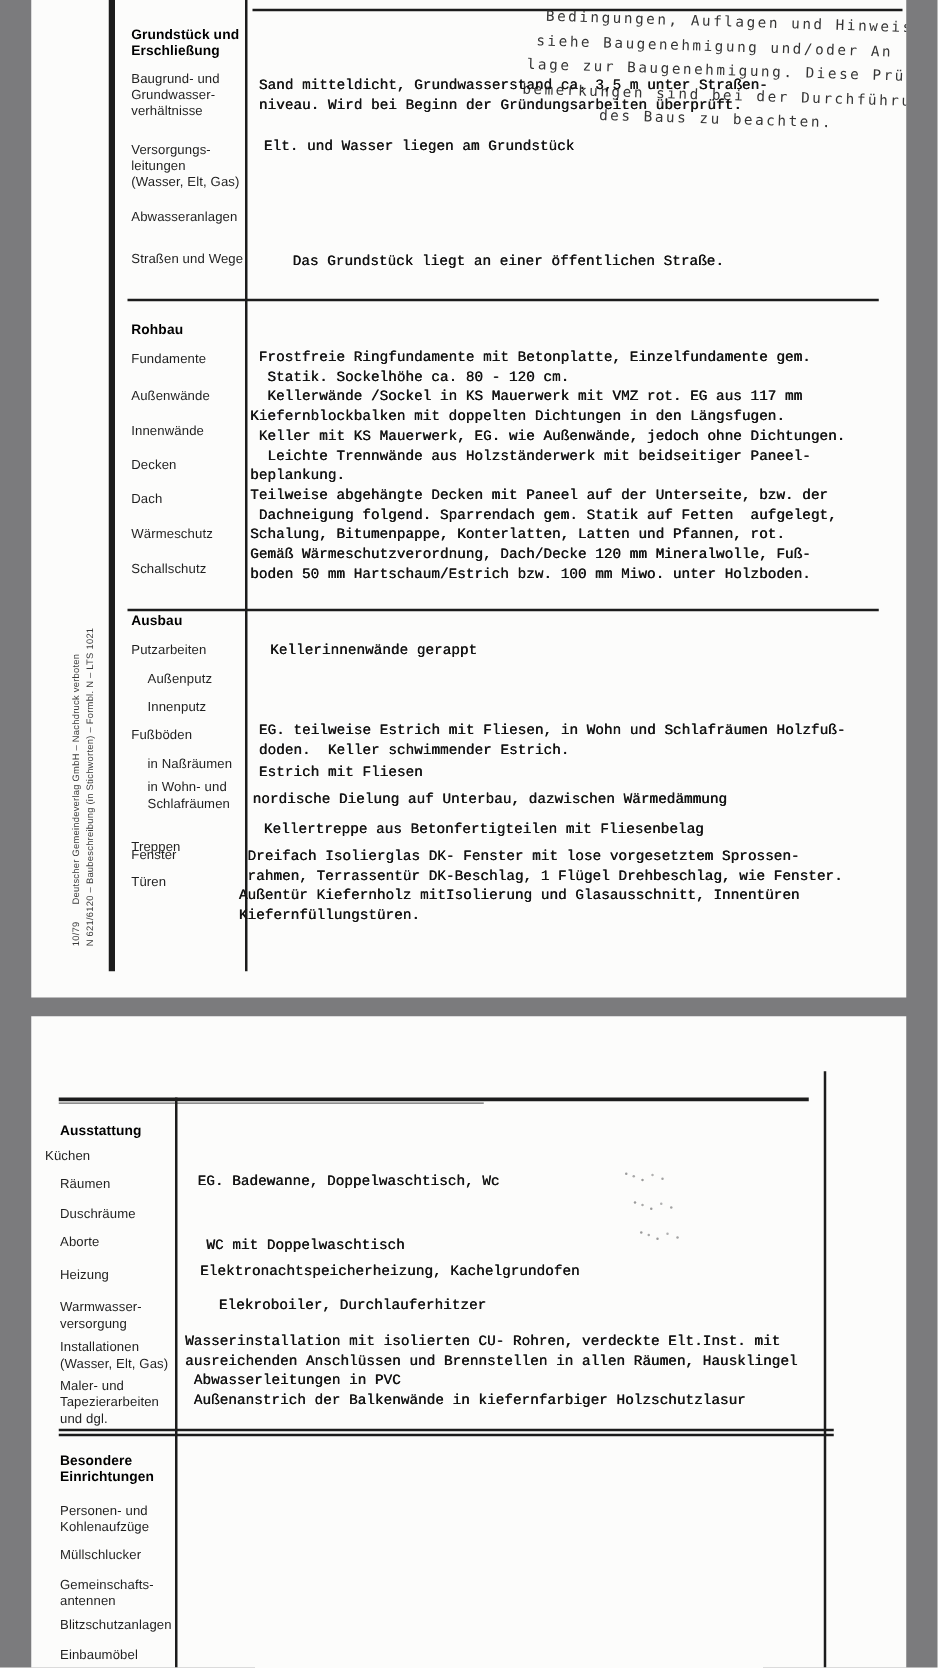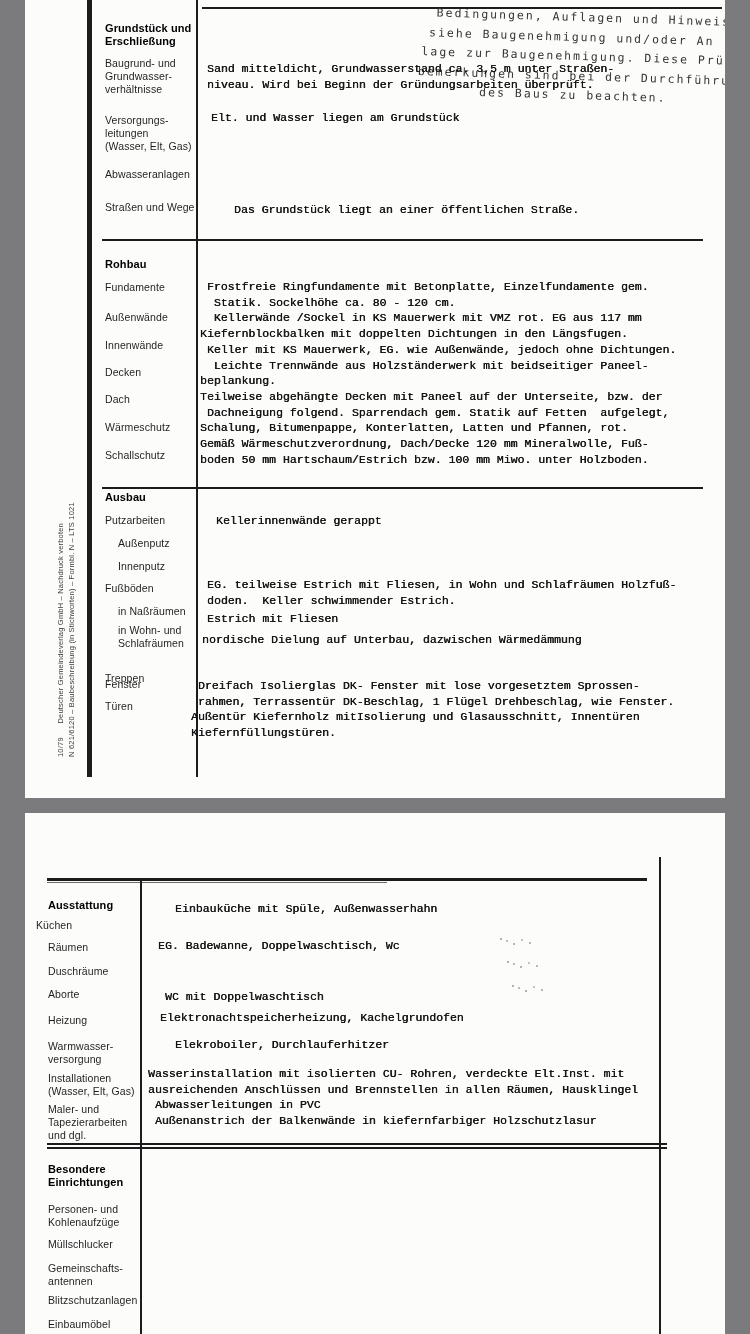--- a/index.html
+++ b/index.html
@@ -105,20 +105,21 @@
 Teilweise abgehängte Decken mit Paneel auf der Unterseite, bzw. der
  Dachneigung folgend. Sparrendach gem. Statik auf Fetten  aufgelegt,
 Schalung, Bitumenpappe, Konterlatten, Latten und Pfannen, rot.
 Gemäß Wärmeschutzverordnung, Dach/Decke 120 mm Mineralwolle, Fuß-
 boden 50 mm Hartschaum/Estrich bzw. 100 mm Miwo. unter Holzboden.</div>
   <div class="val" style="left:191px;top:513px;">Kellerinnenwände gerappt</div>
   <div class="val" style="left:182px;top:577px;">EG. teilweise Estrich mit Fliesen, in Wohn und Schlafräumen Holzfuß-
 doden.  Keller schwimmender Estrich.</div>
   <div class="val" style="left:182px;top:611px;">Estrich mit Fliesen</div>
   <div class="val" style="left:177px;top:632px;font-family:Liberation Mono, monospace;">nordische Dielung auf Unterbau, dazwischen Wärmedämmung</div>
+  <div class="val" style="left:186px;top:656px;">Kellertreppe aus Betonfertigteilen mit Fliesenbelag</div>
   <div class="val" style="left:166px;top:678px;"> Dreifach Isolierglas DK- Fenster mit lose vorgesetztem Sprossen-
  rahmen, Terrassentür DK-Beschlag, 1 Flügel Drehbeschlag, wie Fenster.
 Außentür Kiefernholz mitIsolierung und Glasausschnitt, Innentüren
 Kiefernfüllungstüren.</div>
 
   <div class="imprint">
     <div>10/79      Deutscher Gemeindeverlag GmbH – Nachdruck verboten</div>
     <div>N 621/6120 – Baubeschreibung (in Stichworten) – Formbl. N – LTS 1021</div>
   </div>
 </div>
@@ -147,21 +148,20 @@
   <div class="lbl b" style="left:23px;top:350px;">Besondere
 Einrichtungen</div>
   <div class="lbl" style="left:23px;top:390px;">Personen- und
 Kohlenaufzüge</div>
   <div class="lbl" style="left:23px;top:425px;">Müllschlucker</div>
   <div class="lbl" style="left:23px;top:449px;">Gemeinschafts-
 antennen</div>
   <div class="lbl" style="left:23px;top:481px;">Blitzschutzanlagen</div>
   <div class="lbl" style="left:23px;top:505px;">Einbaumöbel</div>
 
-  <div class="val" style="left:150px;top:88px;">Einbauküche mit Spüle, Außenwasserhahn</div>
   <div class="val" style="left:133px;top:125px;">EG. Badewanne, Doppelwaschtisch, Wc</div>
   <div class="val" style="left:140px;top:176px;">WC mit Doppelwaschtisch</div>
   <div class="val" style="left:135px;top:197px;">Elektronachtspeicherheizung, Kachelgrundofen</div>
   <div class="val" style="left:150px;top:224px;">Elekroboiler, Durchlauferhitzer</div>
   <div class="val" style="left:123px;top:253px;">Wasserinstallation mit isolierten CU- Rohren, verdeckte Elt.Inst. mit
 ausreichenden Anschlüssen und Brennstellen in allen Räumen, Hausklingel
  Abwasserleitungen in PVC
  Außenanstrich der Balkenwände in kiefernfarbiger Holzschutzlasur</div>
 
   <div class="noise" style="left:475px;top:125px;"></div>

